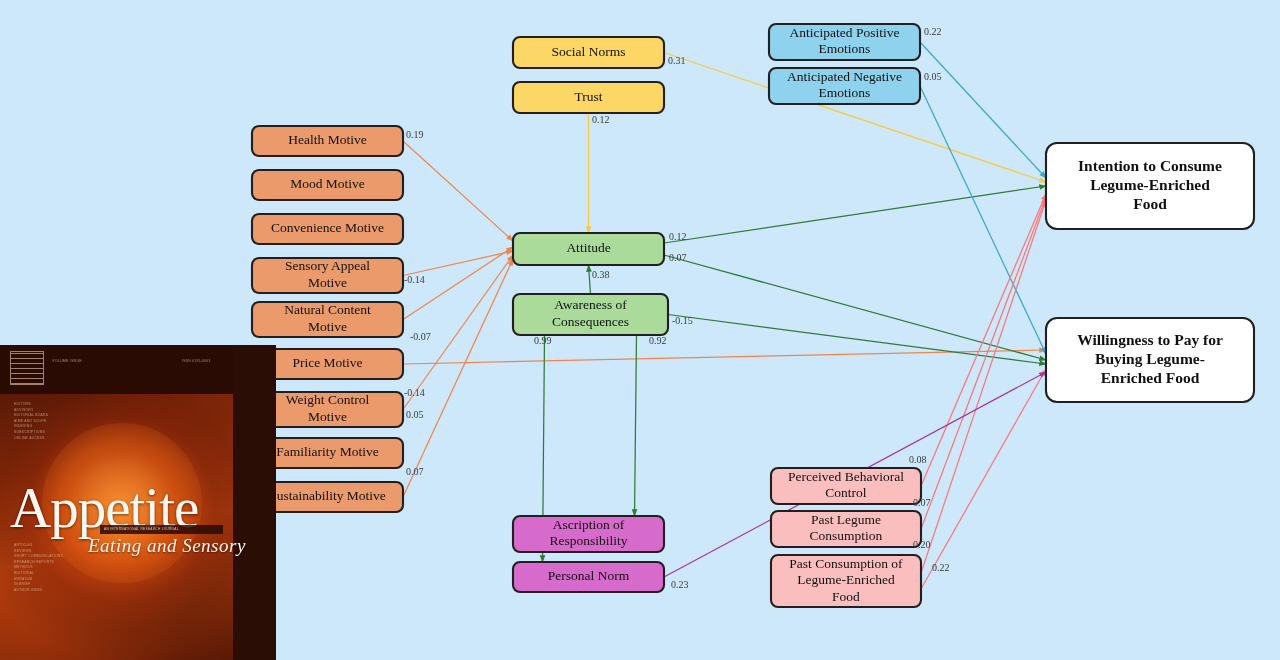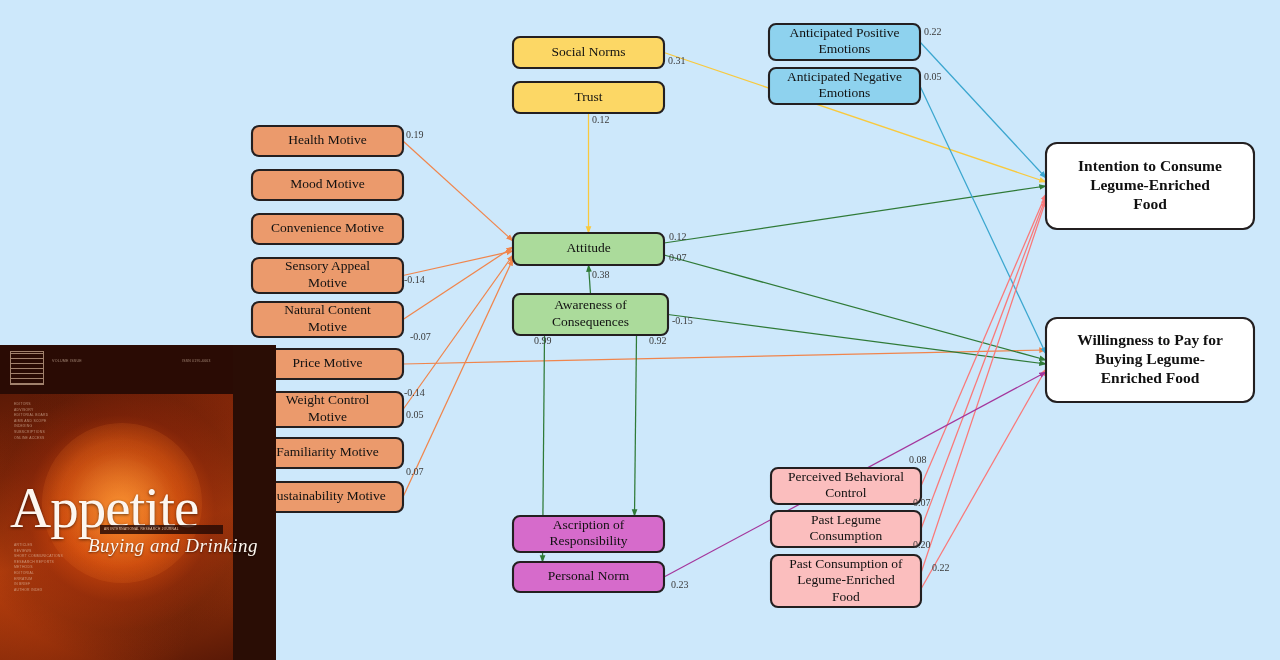--- a/index.html
+++ b/index.html
@@ -270,16 +270,16 @@
 RESEARCH REPORTS
 METHODS
 EDITORIAL
 ERRATUM
 IN BRIEF
 AUTHOR INDEX</div>
     <div class="title">Appetite</div>
     <div class="subbar">
         <span>AN INTERNATIONAL RESEARCH JOURNAL</span>
       </div>
-    <div class="subtitle">Buying and Drinking</div>
+    <div class="subtitle">Eating and Sensory</div>
   </div>
 
 </div>
 
 </body></html>

